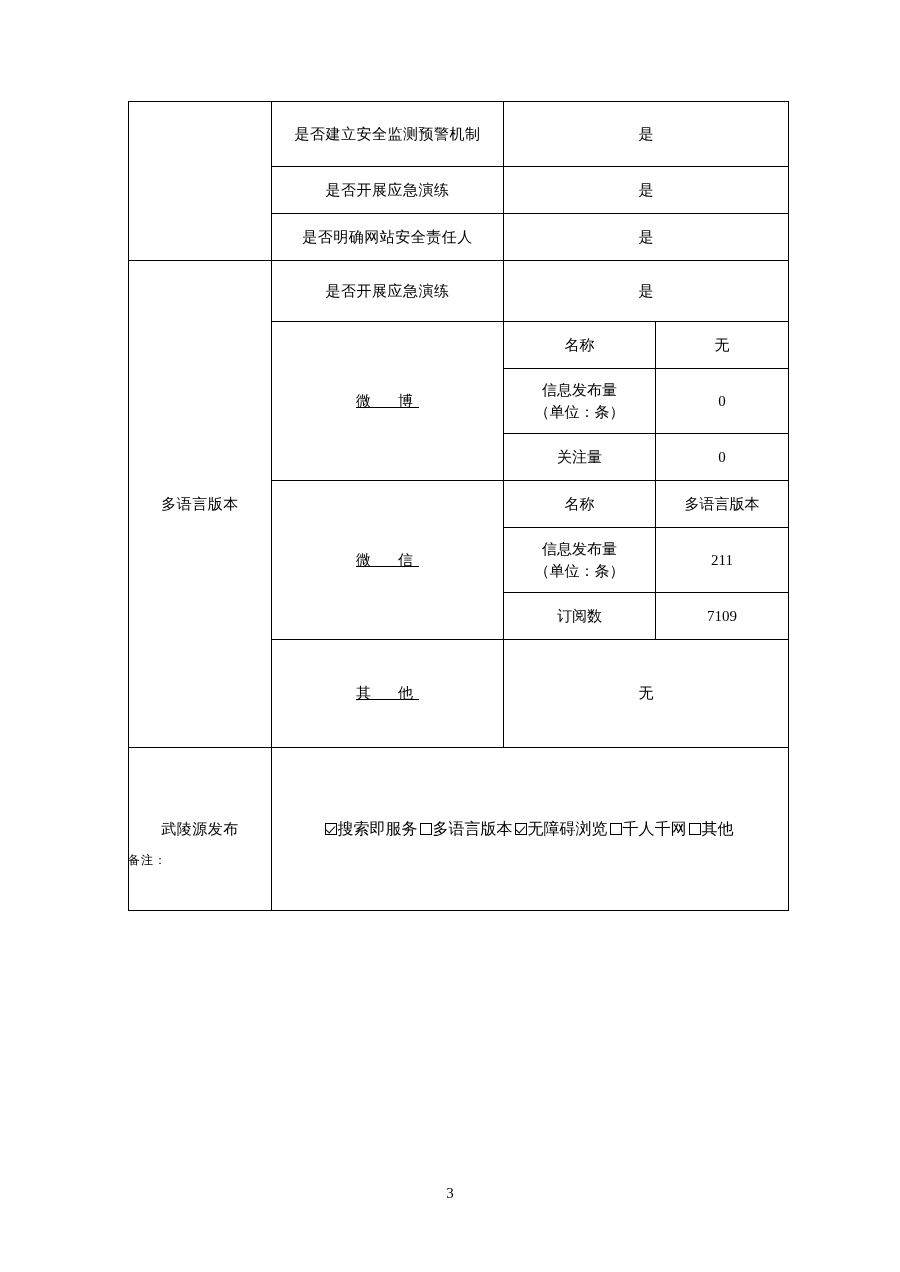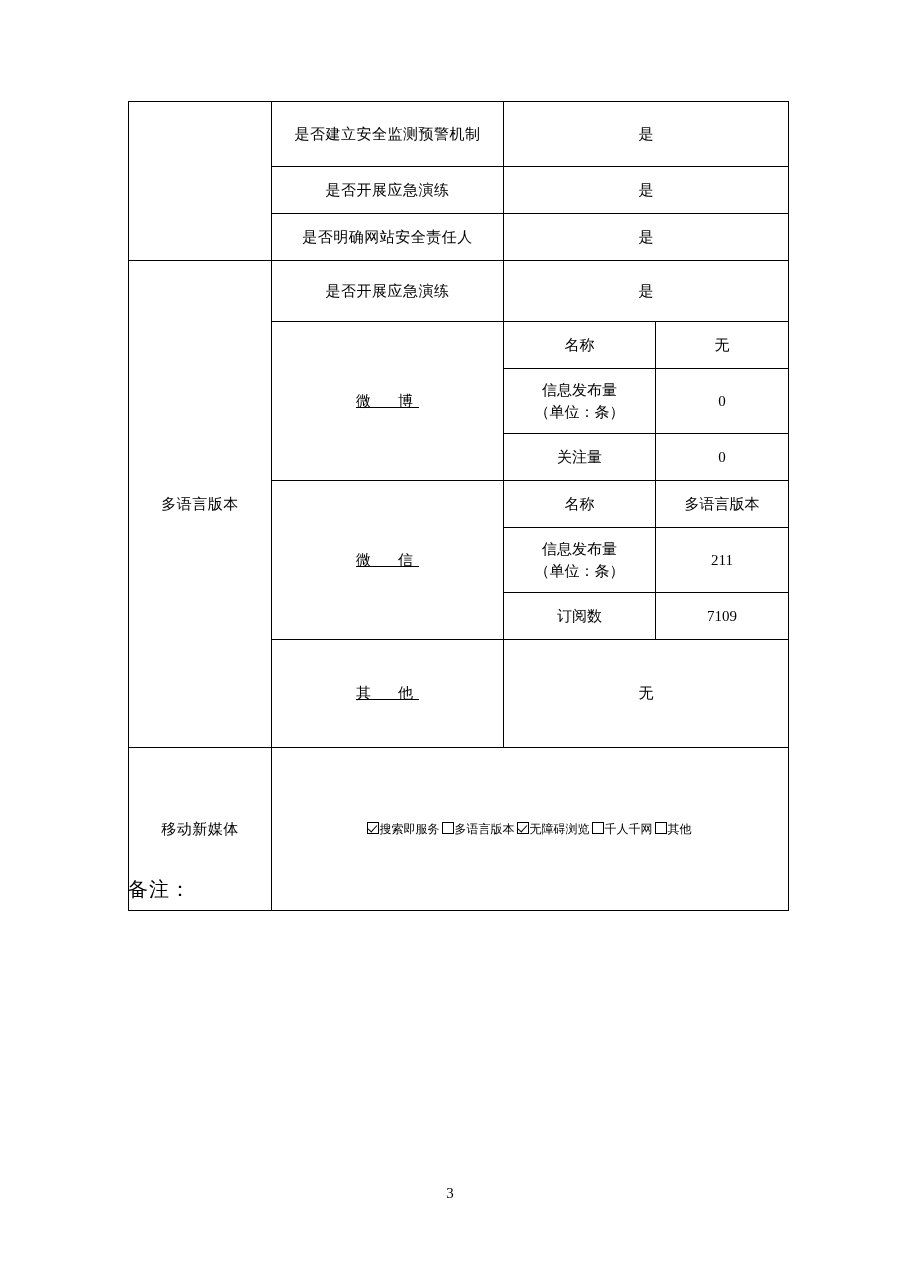--- a/index.html
+++ b/index.html
@@ -46,21 +46,21 @@
     text-decoration: underline;
   }
   .h-tall { height: 52px; }
   .h-med { height: 34px; }
   .h-sec { height: 48px; }
   .h-big { height: 95px; }
   .h-innov { height: 150px; }
 
   .innov-content {
     text-align: center;
-    font-size: 12px;
+    font-size: 16px;
     white-space: nowrap;
   }
   .chk {
     display: inline-block;
     width: 12px;
     height: 12px;
     border: 1.3px solid #000;
     position: relative;
     vertical-align: -1px;
     margin-right: 1px;
@@ -77,23 +77,22 @@
     border-width: 0 1.6px 1.6px 0;
     transform: rotate(42deg);
   }
   .opt {
     margin-right: 2px;
   }
   .remark {
     position: absolute;
     left: 128px;
     top: 852px;
-    font-size: 20px;
+    font-size: 12px;
     letter-spacing: 1px;
-    margin-top: 24px;
   }
   .page-number {
     position: absolute;
     top: 1185px;
     left: 0;
     width: 900px;
     text-align: center;
     font-size: 15px;
   }
 </style>
@@ -164,21 +163,21 @@
         <td class="h-med">订阅数</td>
         <td>7109</td>
       </tr>
 
       <tr>
         <td class="cell-label spaced h-big">其　他</td>
         <td colspan="2">无</td>
       </tr>
 
       <tr>
-        <td class="cell-label h-innov">移动新媒体</td>
+        <td class="cell-label h-innov">武陵源发布</td>
         <td colspan="3">
           <div class="innov-content">
             <span class="opt"><span class="chk checked"></span><span>搜索即服务</span></span><span class="opt"><span class="chk"></span><span>多语言版本</span></span><span class="opt"><span class="chk checked"></span><span>无障碍浏览</span></span><span class="opt"><span class="chk"></span><span>千人千网</span></span><span class="opt"><span class="chk"></span><span>其他</span></span>
           </div>
         </td>
       </tr>
     </tbody>
   </table>
 
   <div class="remark">备注：</div>

